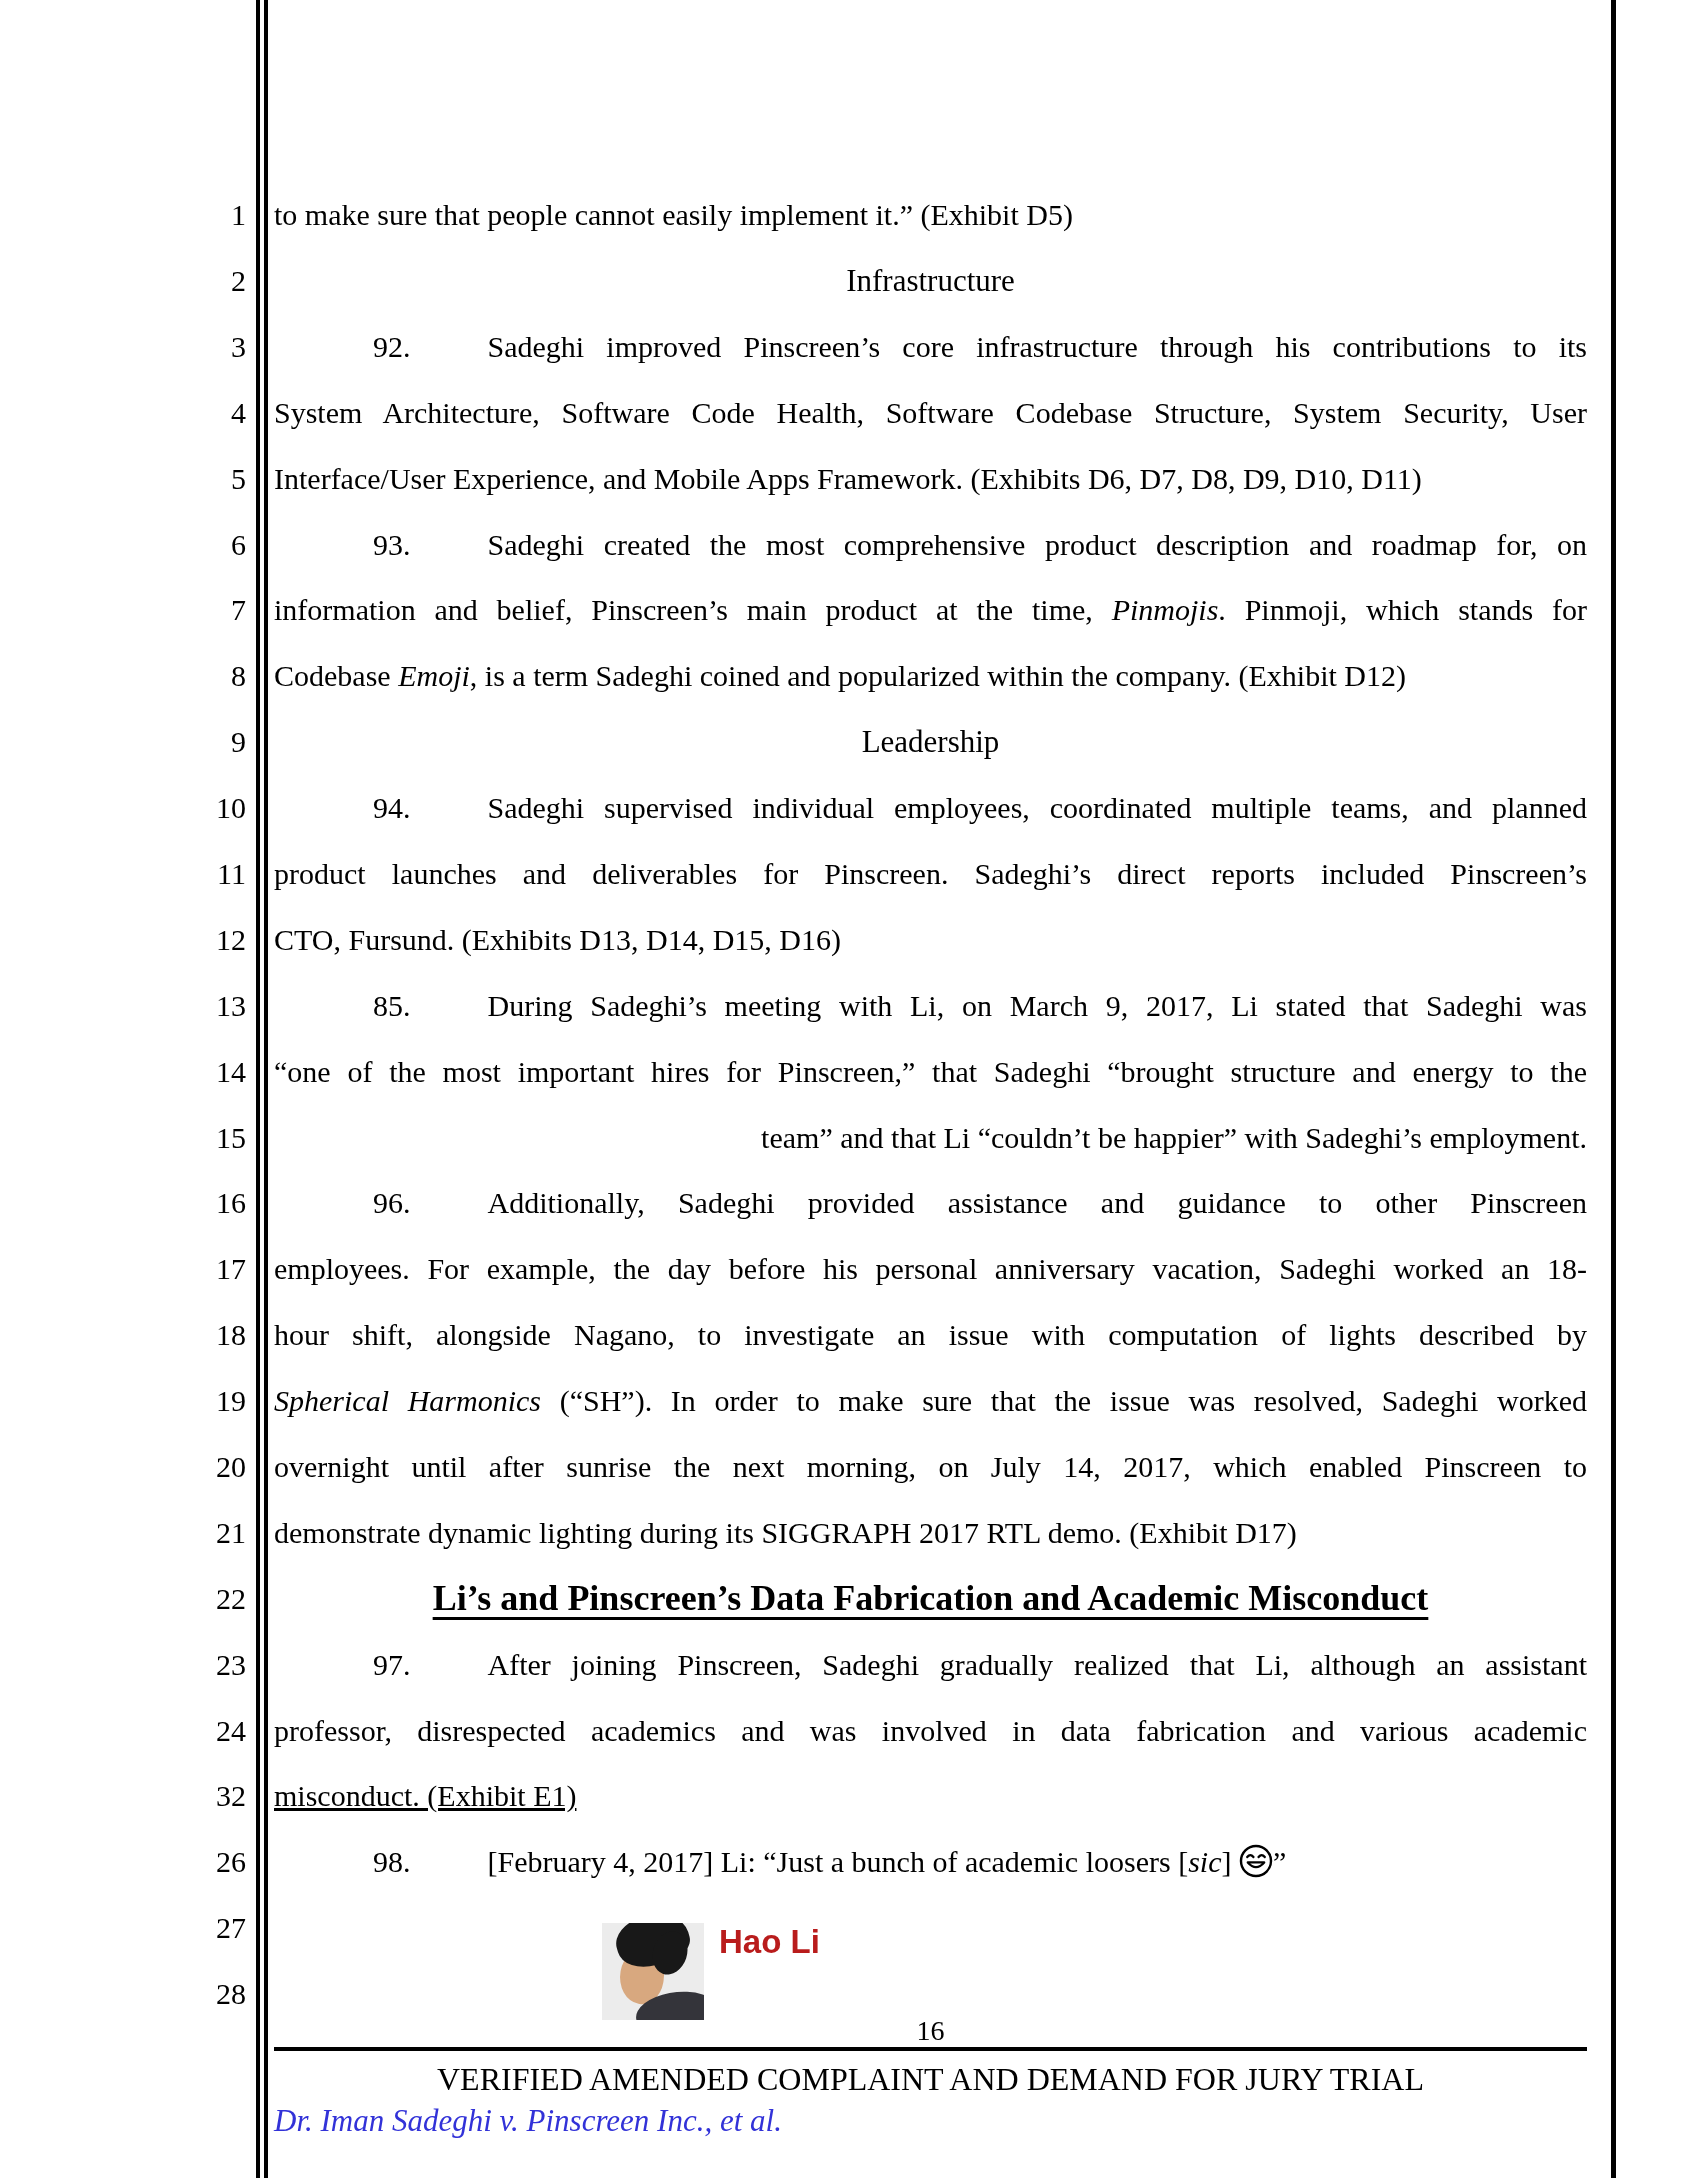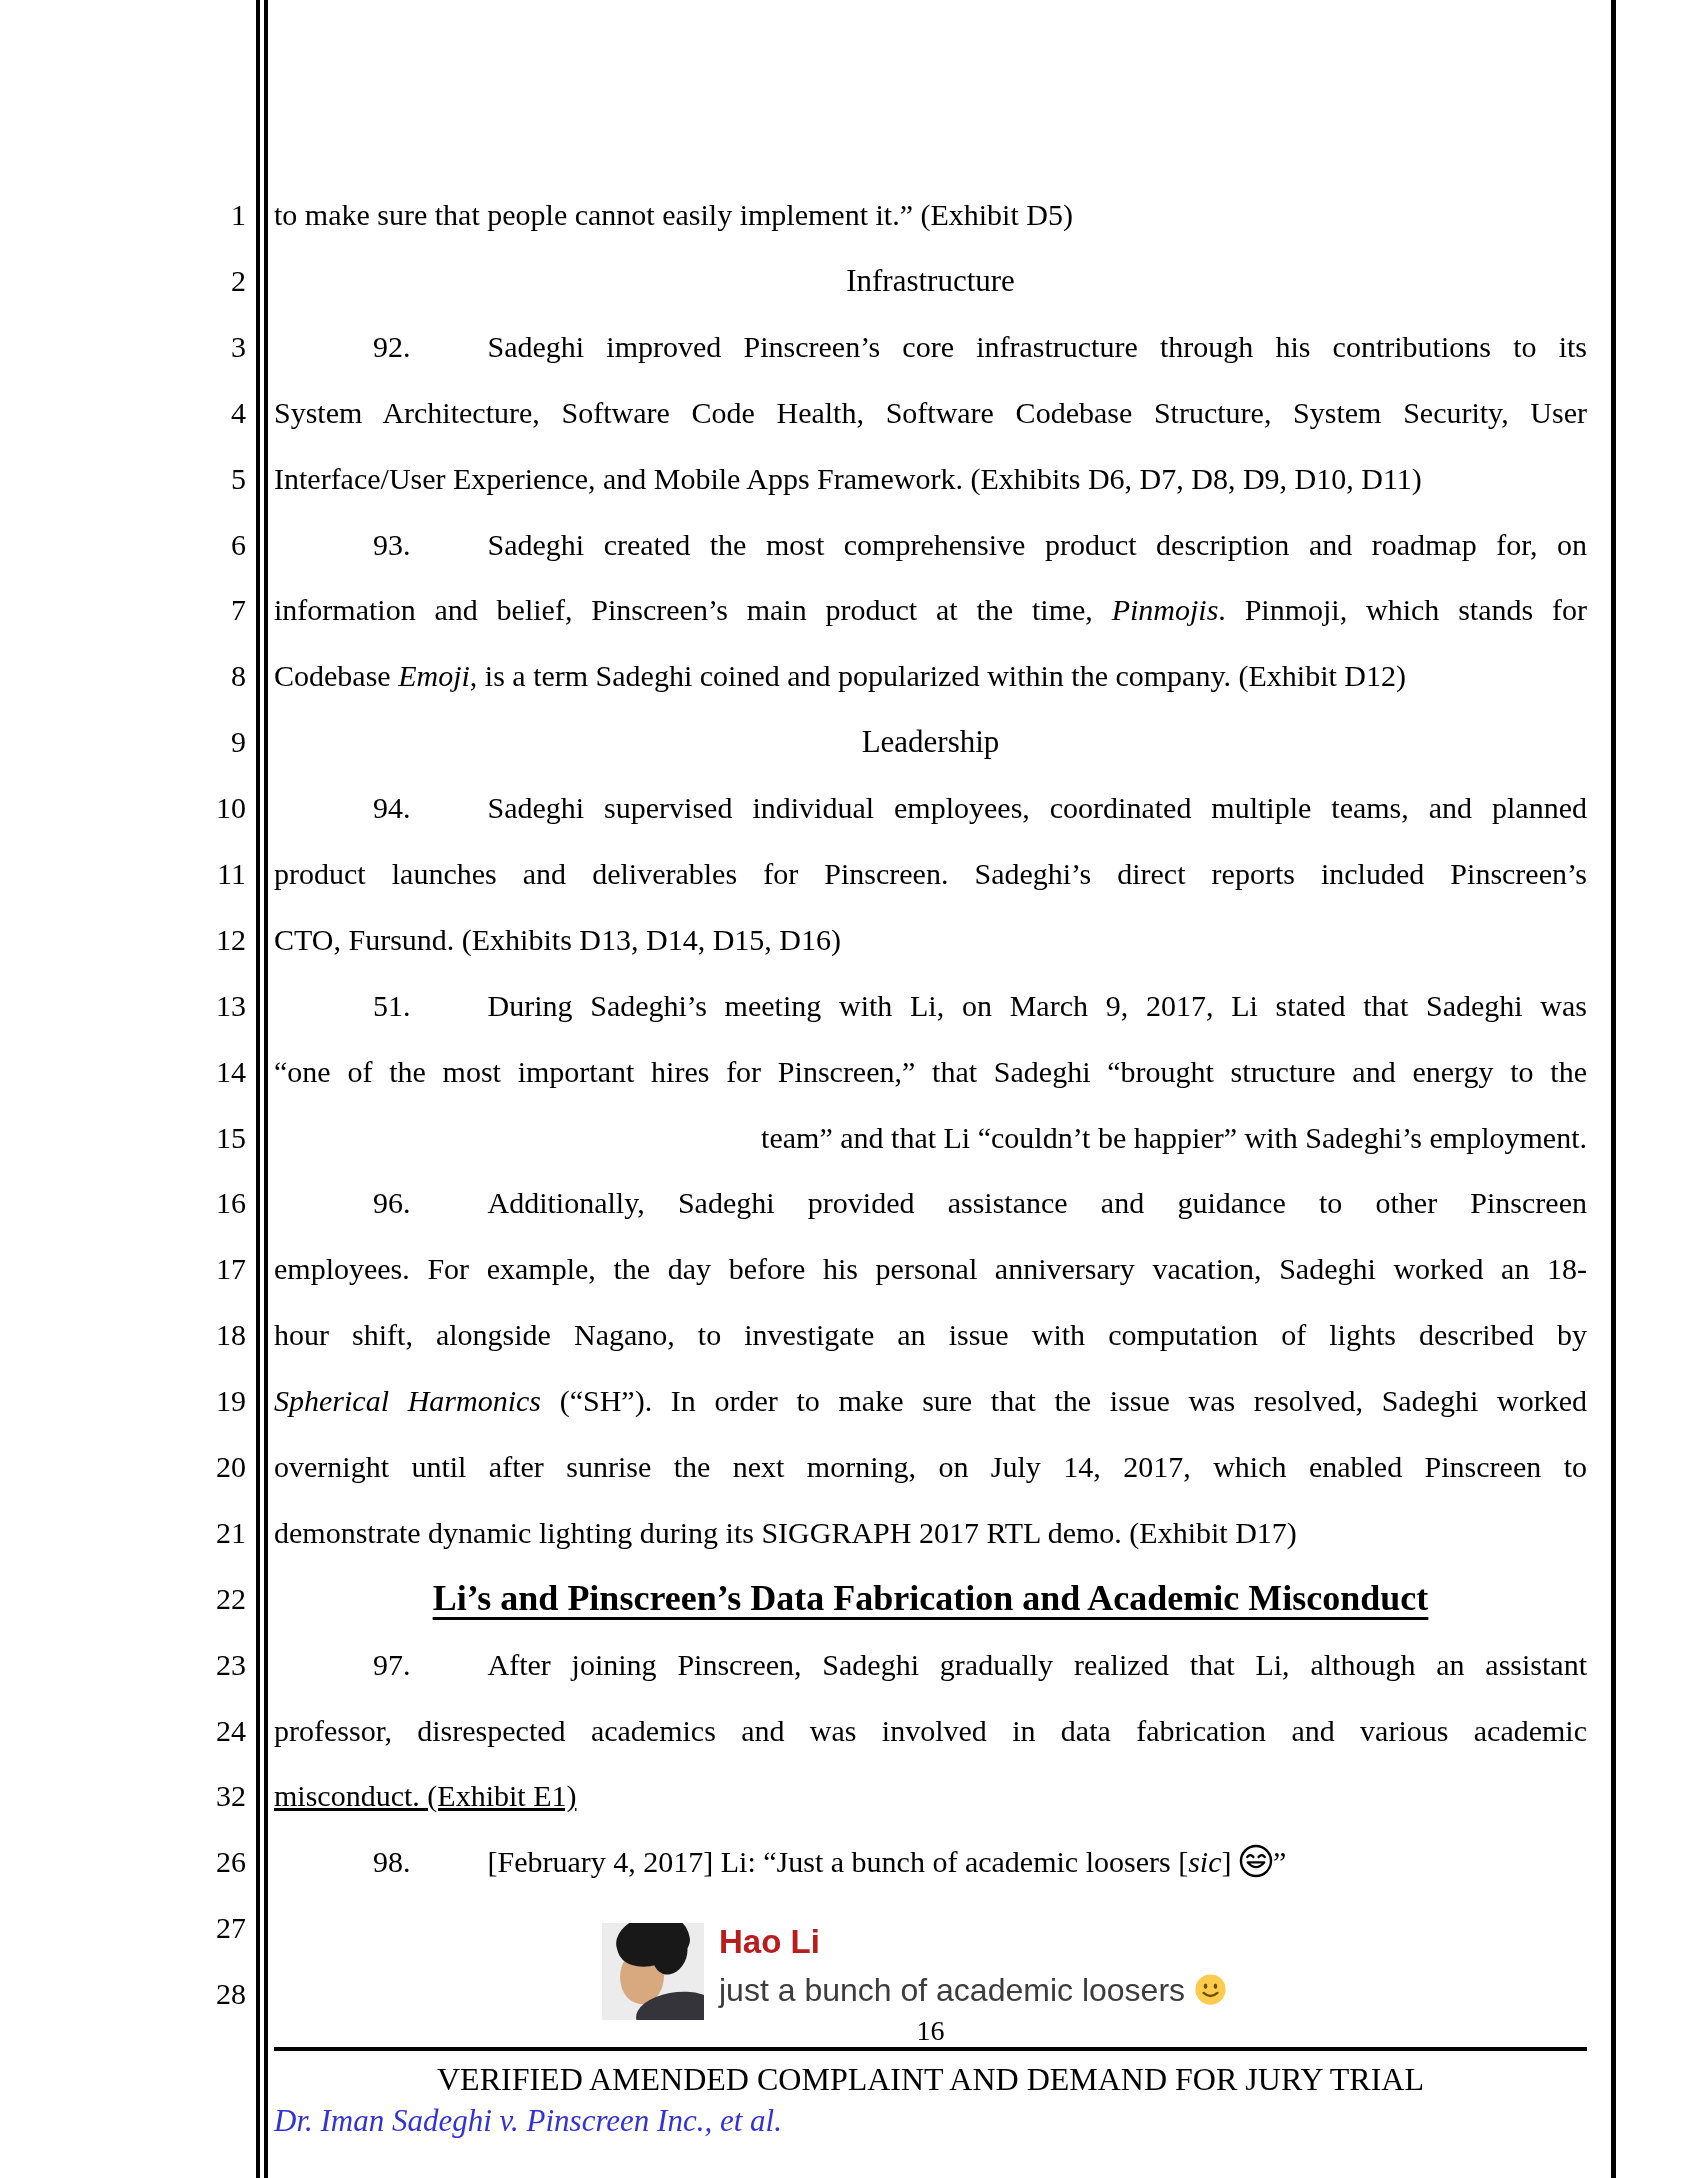--- a/index.html
+++ b/index.html
@@ -93,21 +93,21 @@
     <div class="tline j" style="top: 314px;"><span class="ind"></span><span>92.</span><span class="tabgap"></span><span>Sadeghi improved Pinscreen’s core infrastructure through his contributions to its</span></div>
     <div class="tline j" style="top: 380px;"><span>System Architecture, Software Code Health, Software Codebase Structure, System Security, User</span></div>
     <div class="tline" style="top: 446px;"><span>Interface/User Experience, and Mobile Apps Framework. (Exhibits D6, D7, D8, D9, D10, D11)</span></div>
     <div class="tline j" style="top: 512px;"><span class="ind"></span><span>93.</span><span class="tabgap"></span><span>Sadeghi created the most comprehensive product description and roadmap for, on</span></div>
     <div class="tline j" style="top: 577px;"><span>information and belief, Pinscreen’s main product at the time, </span><span class="it">Pinmojis</span><span>. Pinmoji, which stands for</span></div>
     <div class="tline" style="top: 643px;"><span>Codebase </span><span class="it">Emoji</span><span>, is a term Sadeghi coined and popularized within the company. (Exhibit D12)</span></div>
     <div class="tline h1" style="top: 709px;"><span>Leadership</span></div>
     <div class="tline j" style="top: 775px;"><span class="ind"></span><span>94.</span><span class="tabgap"></span><span>Sadeghi supervised individual employees, coordinated multiple teams, and planned</span></div>
     <div class="tline j" style="top: 841px;"><span>product launches and deliverables for Pinscreen. Sadeghi’s direct reports included Pinscreen’s</span></div>
     <div class="tline" style="top: 907px;"><span>CTO, Fursund. (Exhibits D13, D14, D15, D16)</span></div>
-    <div class="tline j" style="top: 973px;"><span class="ind"></span><span>51.</span><span class="tabgap"></span><span>During Sadeghi’s meeting with Li, on March 9, 2017, Li stated that Sadeghi was</span></div>
+    <div class="tline j" style="top: 973px;"><span class="ind"></span><span>85.</span><span class="tabgap"></span><span>During Sadeghi’s meeting with Li, on March 9, 2017, Li stated that Sadeghi was</span></div>
     <div class="tline j" style="top: 1039px;"><span>“one of the most important hires for Pinscreen,” that Sadeghi “brought structure and energy to the</span></div>
     <div class="tline" style="top: 1105px; text-align: right;"><span>team” and that Li “couldn’t be happier” with Sadeghi’s employment.</span></div>
     <div class="tline j" style="top: 1170px;"><span class="ind"></span><span>96.</span><span class="tabgap"></span><span>Additionally, Sadeghi provided assistance and guidance to other Pinscreen</span></div>
     <div class="tline j" style="top: 1236px;"><span>employees. For example, the day before his personal anniversary vacation, Sadeghi worked an 18-</span></div>
     <div class="tline j" style="top: 1302px;"><span>hour shift, alongside Nagano, to investigate an issue with computation of lights described by</span></div>
     <div class="tline j" style="top: 1368px;"><span class="it">Spherical Harmonics</span><span> (“SH”). In order to make sure that the issue was resolved, Sadeghi worked</span></div>
     <div class="tline j" style="top: 1434px;"><span>overnight until after sunrise the next morning, on July 14, 2017, which enabled Pinscreen to</span></div>
     <div class="tline" style="top: 1500px;"><span>demonstrate dynamic lighting during its SIGGRAPH 2017 RTL demo. (Exhibit D17)</span></div>
     <div class="tline h2" style="top: 1566px;"><span>Li’s and Pinscreen’s Data Fabrication and Academic Misconduct</span></div>
     <div class="tline j" style="top: 1632px;"><span class="ind"></span><span>97.</span><span class="tabgap"></span><span>After joining Pinscreen, Sadeghi gradually realized that Li, although an assistant</span></div>
@@ -122,28 +122,19 @@
   </div>
 
 <div id="chat">
   <div id="chat-avatar">
     <div class="av-face"></div>
     <div class="av-hair"></div>
     <div class="av-hair2"></div>
     <div class="av-body"></div>
   </div>
   <div id="chat-name">Hao Li</div>
-  <div id="chat-msg" style="color: rgb(60, 60, 60);">
-    <span>just a bunch of academic loosers</span>
-    <svg class="inline-emoji" viewBox="0 0 24 24">
-      <circle cx="12" cy="12" r="11" fill="#ffcb4c"></circle>
-      <ellipse cx="8.4" cy="9.6" rx="1.3" ry="2" fill="#6b5200"></ellipse>
-      <ellipse cx="15.6" cy="9.6" rx="1.3" ry="2" fill="#6b5200"></ellipse>
-      <path d="M7 14.5 Q12 19 17 14.5" fill="none" stroke="#6b5200" stroke-width="1.8" stroke-linecap="round"></path>
-    </svg>
-  </div>
 </div>
 
 <div id="page-number">16</div>
 <div id="footer-rule"></div>
 <div id="footer-title">VERIFIED AMENDED COMPLAINT AND DEMAND FOR JURY TRIAL</div>
 <div id="footer-case" style="color: rgb(50, 50, 216);">Dr. Iman Sadeghi v. Pinscreen Inc., et al.</div>
 
 
 </body></html>

